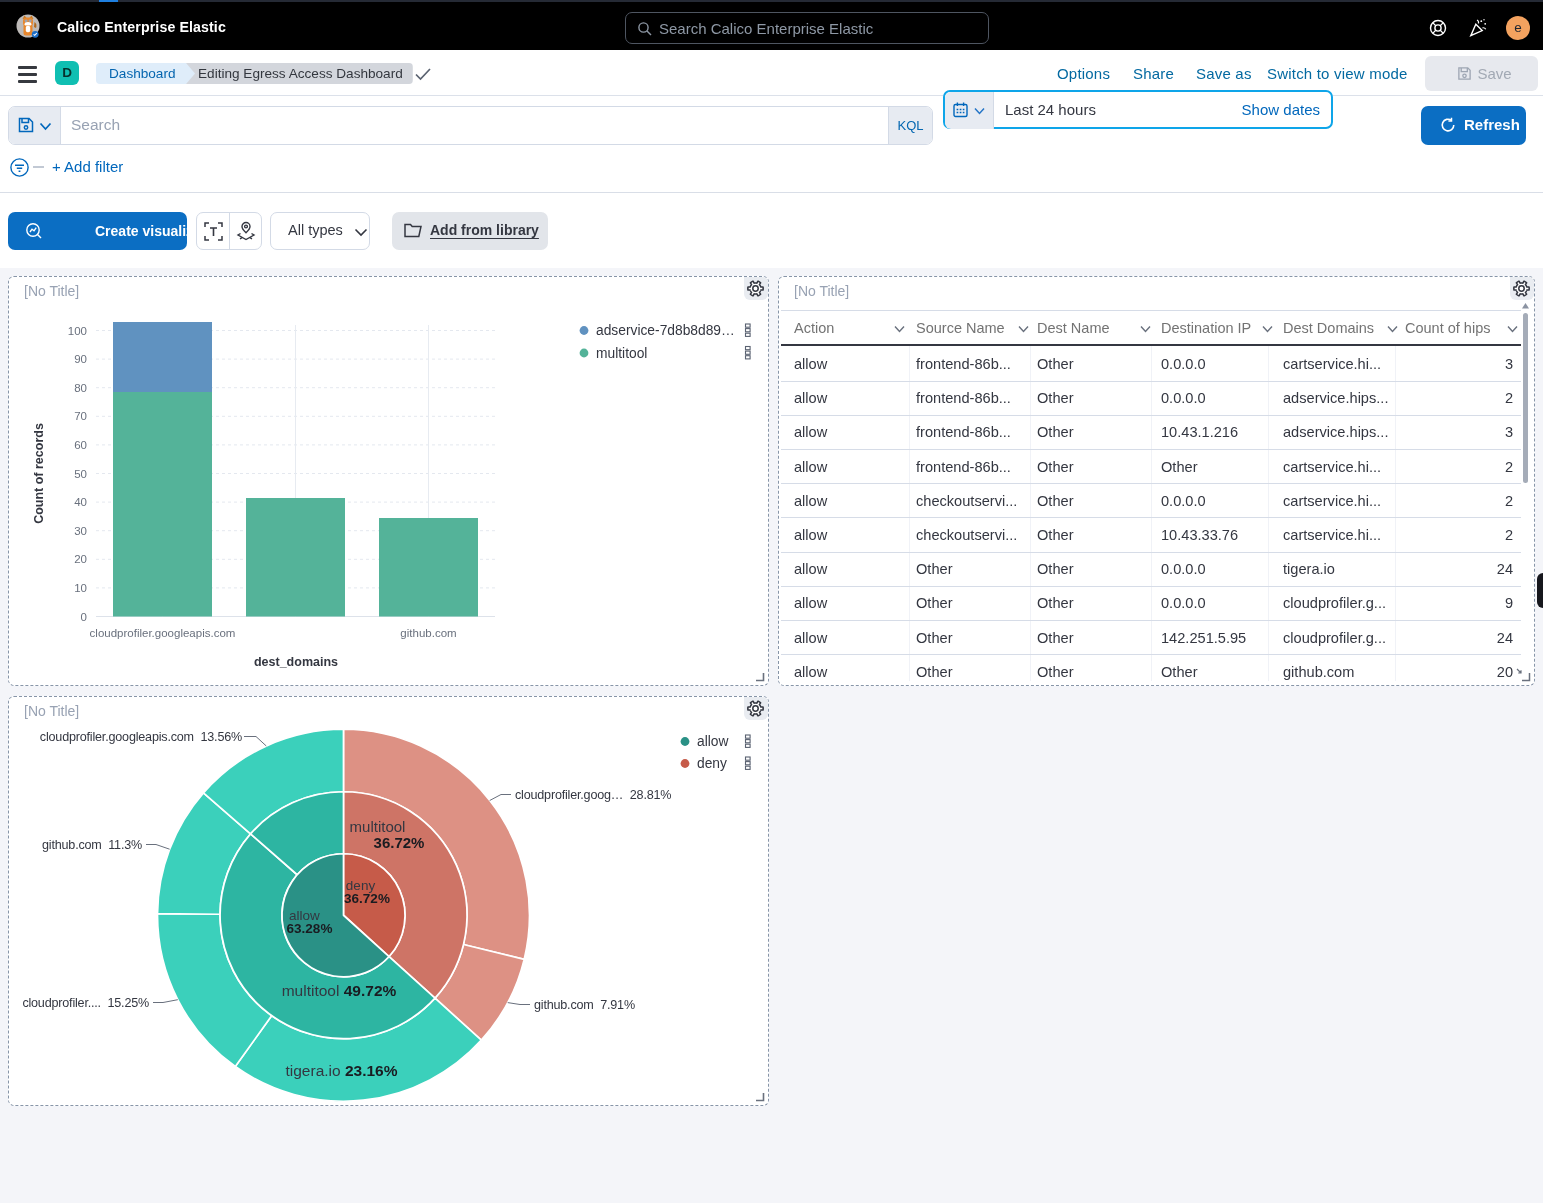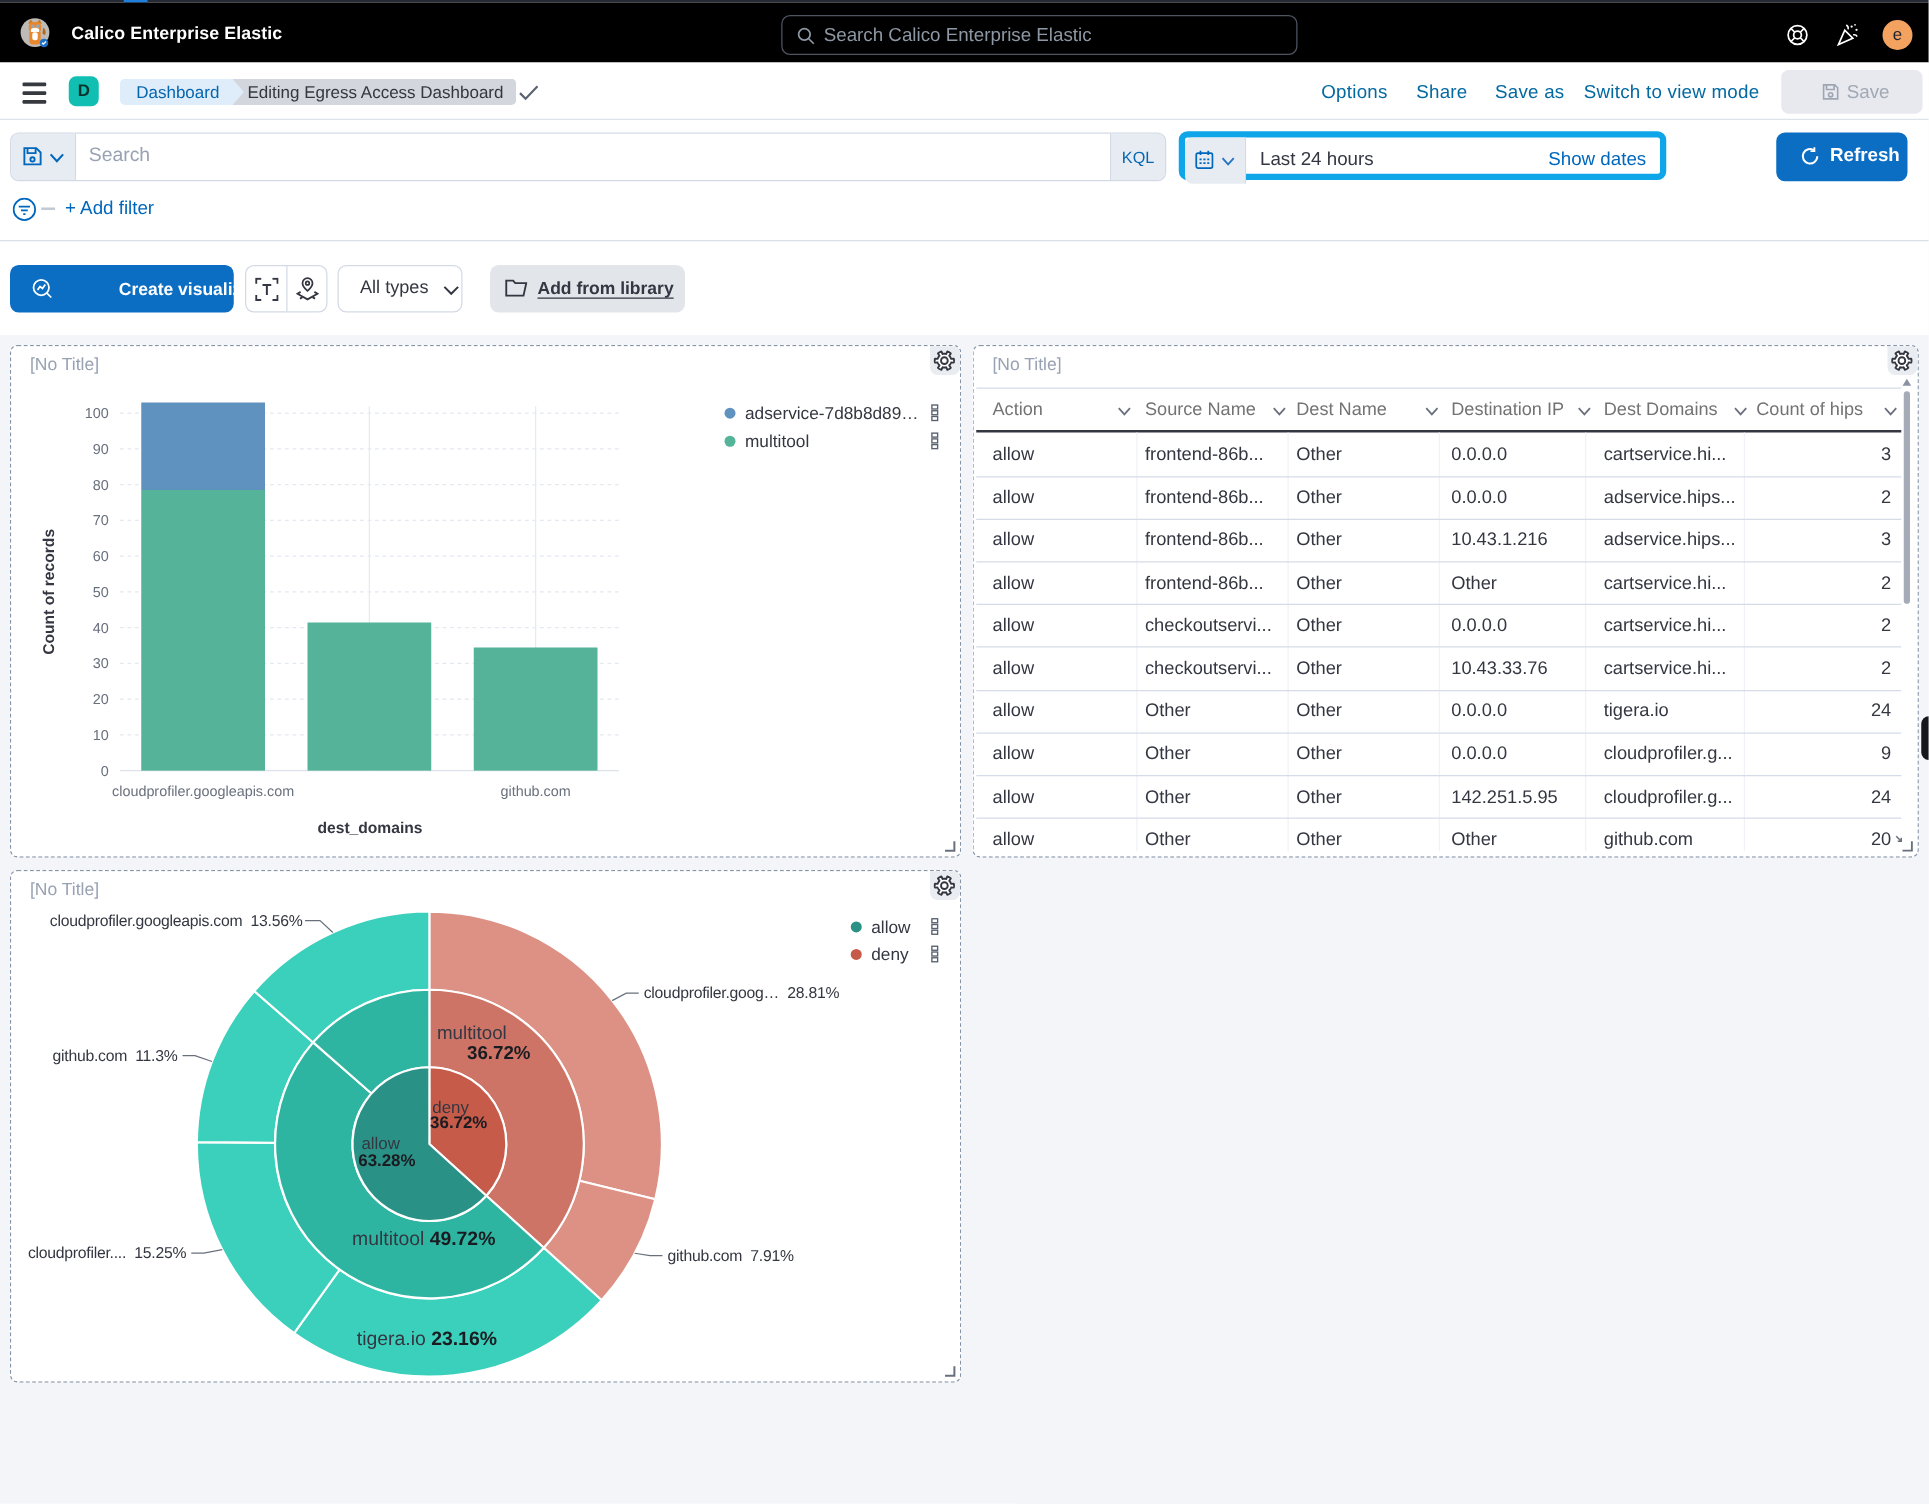--- a/index.html
+++ b/index.html
@@ -4,37 +4,37 @@
 <style>
   * { margin:0; padding:0; box-sizing:border-box; }
   html,body { width:1543px; height:1203px; overflow:hidden; }
   body { font-family:"Liberation Sans", sans-serif; background:#fff; position:relative; }
   .abs { position:absolute; }
   
   #progress { position:absolute; left:0; top:0; width:1543px; height:2px; background:#252A35; }
   #progress .fill { position:absolute; left:99px; top:0; width:19px; height:2px; background:#1E7FDF; }
   #hdr { position:absolute; left:0; top:2px; width:1543px; height:48px; background:#000; }
   #hdr .title { position:absolute; left:57px; top:17px; color:#fff; font-size:14.2px; font-weight:700; letter-spacing:.1px; }
-  #hsearch { position:absolute; left:625px; top:10px; width:413px; height:32px; border:1px solid #4E5561; border-radius:7px; }
+  #hsearch { position:absolute; left:625px; top:10px; width:364px; height:32px; border:1px solid #4E5561; border-radius:7px; }
   #hsearch .ph { position:absolute; left:33px; top:7px; font-size:15px; color:#8E98A5; }
   #avatar { position:absolute; left:1506px; top:14px; width:24px; height:24px; border-radius:50%; background:#F3A25F; color:#1D2430; font-size:13.5px; text-align:center; line-height:24px; }
   
   #nav { position:absolute; left:0; top:50px; width:1543px; height:46px; background:#fff; border-bottom:1px solid #DCE1EA; }
   .bars span { display:block; width:19px; height:2.6px; background:#36393F; border-radius:1px; margin-bottom:4.4px; }
   #dbadge { position:absolute; left:55px; top:11px; width:24px; height:24px; border-radius:6px; background:#10BFB2; color:#07322D; font-weight:700; font-size:13.5px; text-align:center; line-height:24px; }
   .crumb1 { position:absolute; left:96px; top:13px; height:21px; background:#DFEDFA; color:#0565AF; font-size:13.6px; line-height:21px; padding:0 20px 0 13px; clip-path:polygon(0 0, calc(100% - 9px) 0, 100% 50%, calc(100% - 9px) 100%, 0 100%); border-radius:4px 0 0 4px; }
   .crumb2 { position:absolute; left:186px; top:13px; height:21px; background:#D3D6DC; color:#33373E; font-size:13.6px; line-height:21px; padding:0 10px 0 12px; clip-path:polygon(0 0, 100% 0, 100% 100%, 0 100%, 9px 50%); border-radius:0 4px 4px 0; }
   .hlink { position:absolute; top:15px; white-space:nowrap; color:#0369a1; font-size:15px; font-weight:500; letter-spacing:.2px; }
   #savebtn { position:absolute; left:1425px; top:6px; width:113px; height:35px; background:#E7E9EE; border-radius:6px; color:#A2A9B4; font-size:15px; font-weight:500; text-align:center; line-height:35px; }
   
   #qbar { position:absolute; left:8px; top:106px; width:925px; height:39px; border:1px solid #D3DAE6; border-radius:7px; background:#fff; }
   #qbar .seg { position:absolute; left:0; top:0; width:52px; height:37px; background:#E7EBF2; border-right:1px solid #D3DAE6; border-radius:6px 0 0 6px; }
   #qbar .kql { position:absolute; right:0; top:0; width:44px; height:37px; background:#E7EBF2; border-left:1px solid #D3DAE6; border-radius:0 6px 6px 0; color:#0467B1; font-size:13px; font-weight:500; text-align:center; line-height:37px; }
   #qbar .ph { position:absolute; left:62px; top:9px; font-size:15.5px; color:#98A2B3; }
-  #dpick { position:absolute; left:943px; top:105px; width:390px; height:39px; border:5px solid #0ea5e9; border-radius:7px; background:#fff; }
+  #dpick { position:absolute; left:943px; top:90px; width:390px; height:39px; border:2px solid #0ea5e9; border-radius:7px; background:#fff; }
   #dpick .seg { position:absolute; left:0; top:0; width:49px; height:37px; background:#E7EBF2; border-right:1px solid #D3DAE6; border-radius:6px 0 0 6px; }
   #dpick .txt { position:absolute; left:60px; top:9px; font-size:15px; color:#343741; }
   #dpick .sd { position:absolute; right:11px; top:9px; font-size:15px; color:#0167BC; }
   #refresh { position:absolute; left:1421px; top:106px; width:105px; height:39px; background:#0B6EC3; border-radius:7px; color:#fff; }
   #refresh .t { position:absolute; left:43px; top:10px; font-size:15px; font-weight:700; white-space:nowrap; }
   
   #addfilter { position:absolute; left:52px; top:158px; font-size:15px; color:#0167BC; }
   #hr1 { position:absolute; left:0; top:192px; width:1543px; height:1px; background:#D9DEE7; }
   #createviz { position:absolute; left:8px; top:212px; width:179px; height:38px; background:#0B6EC3; border-radius:7px; color:#fff; }
   #createviz .t { position:absolute; left:43px; top:11px; font-size:14px; font-weight:700; white-space:nowrap;margin-left:44px; }

